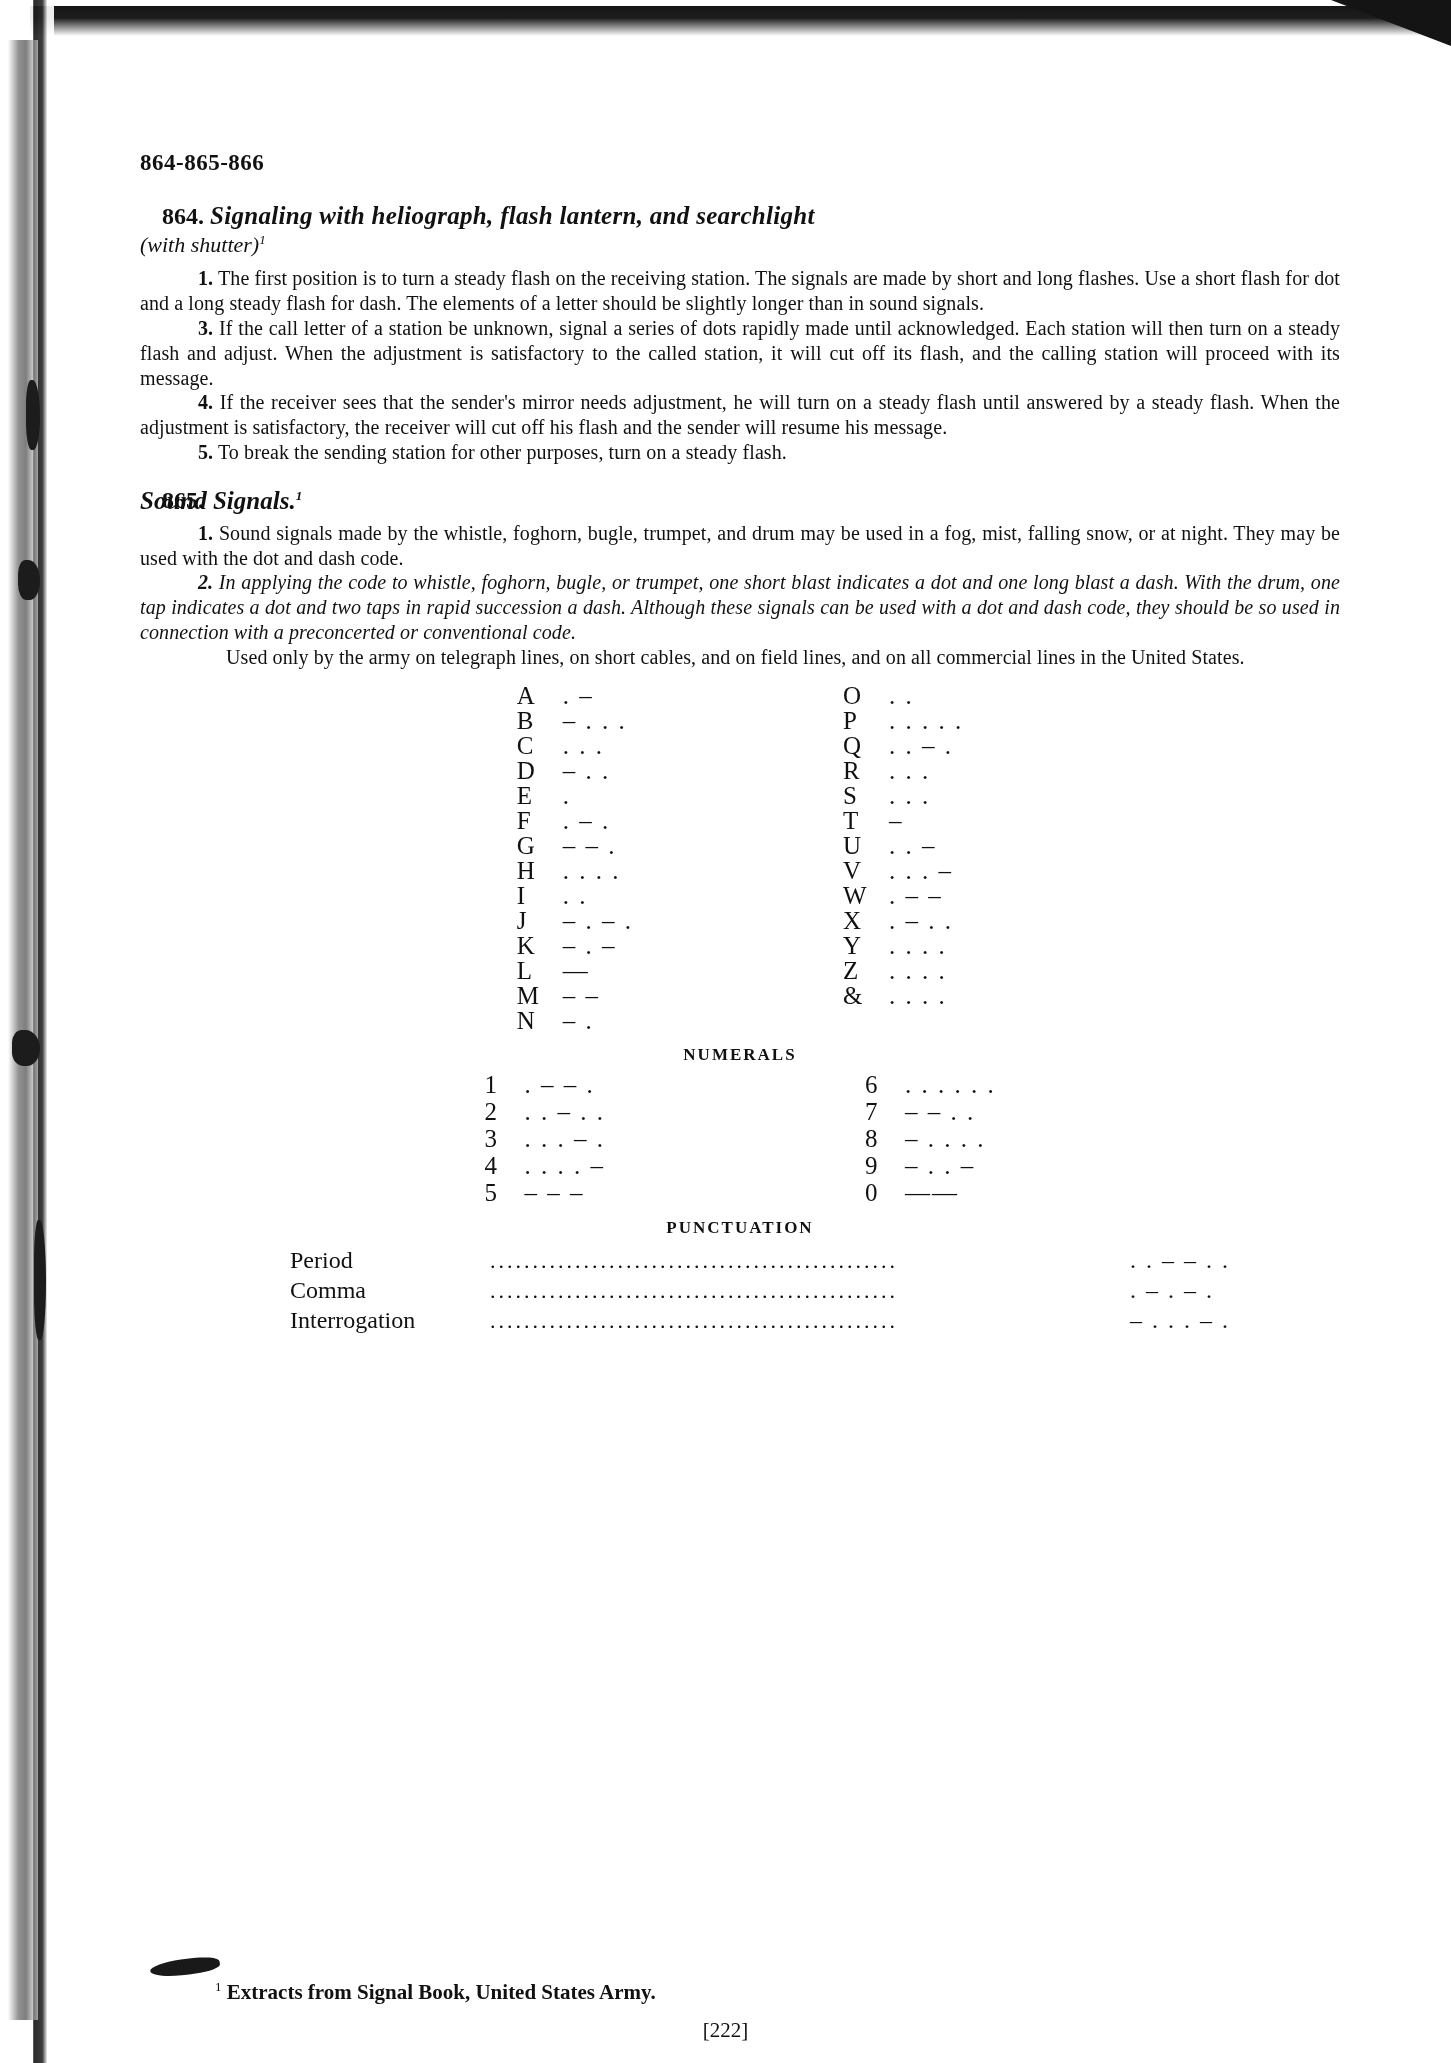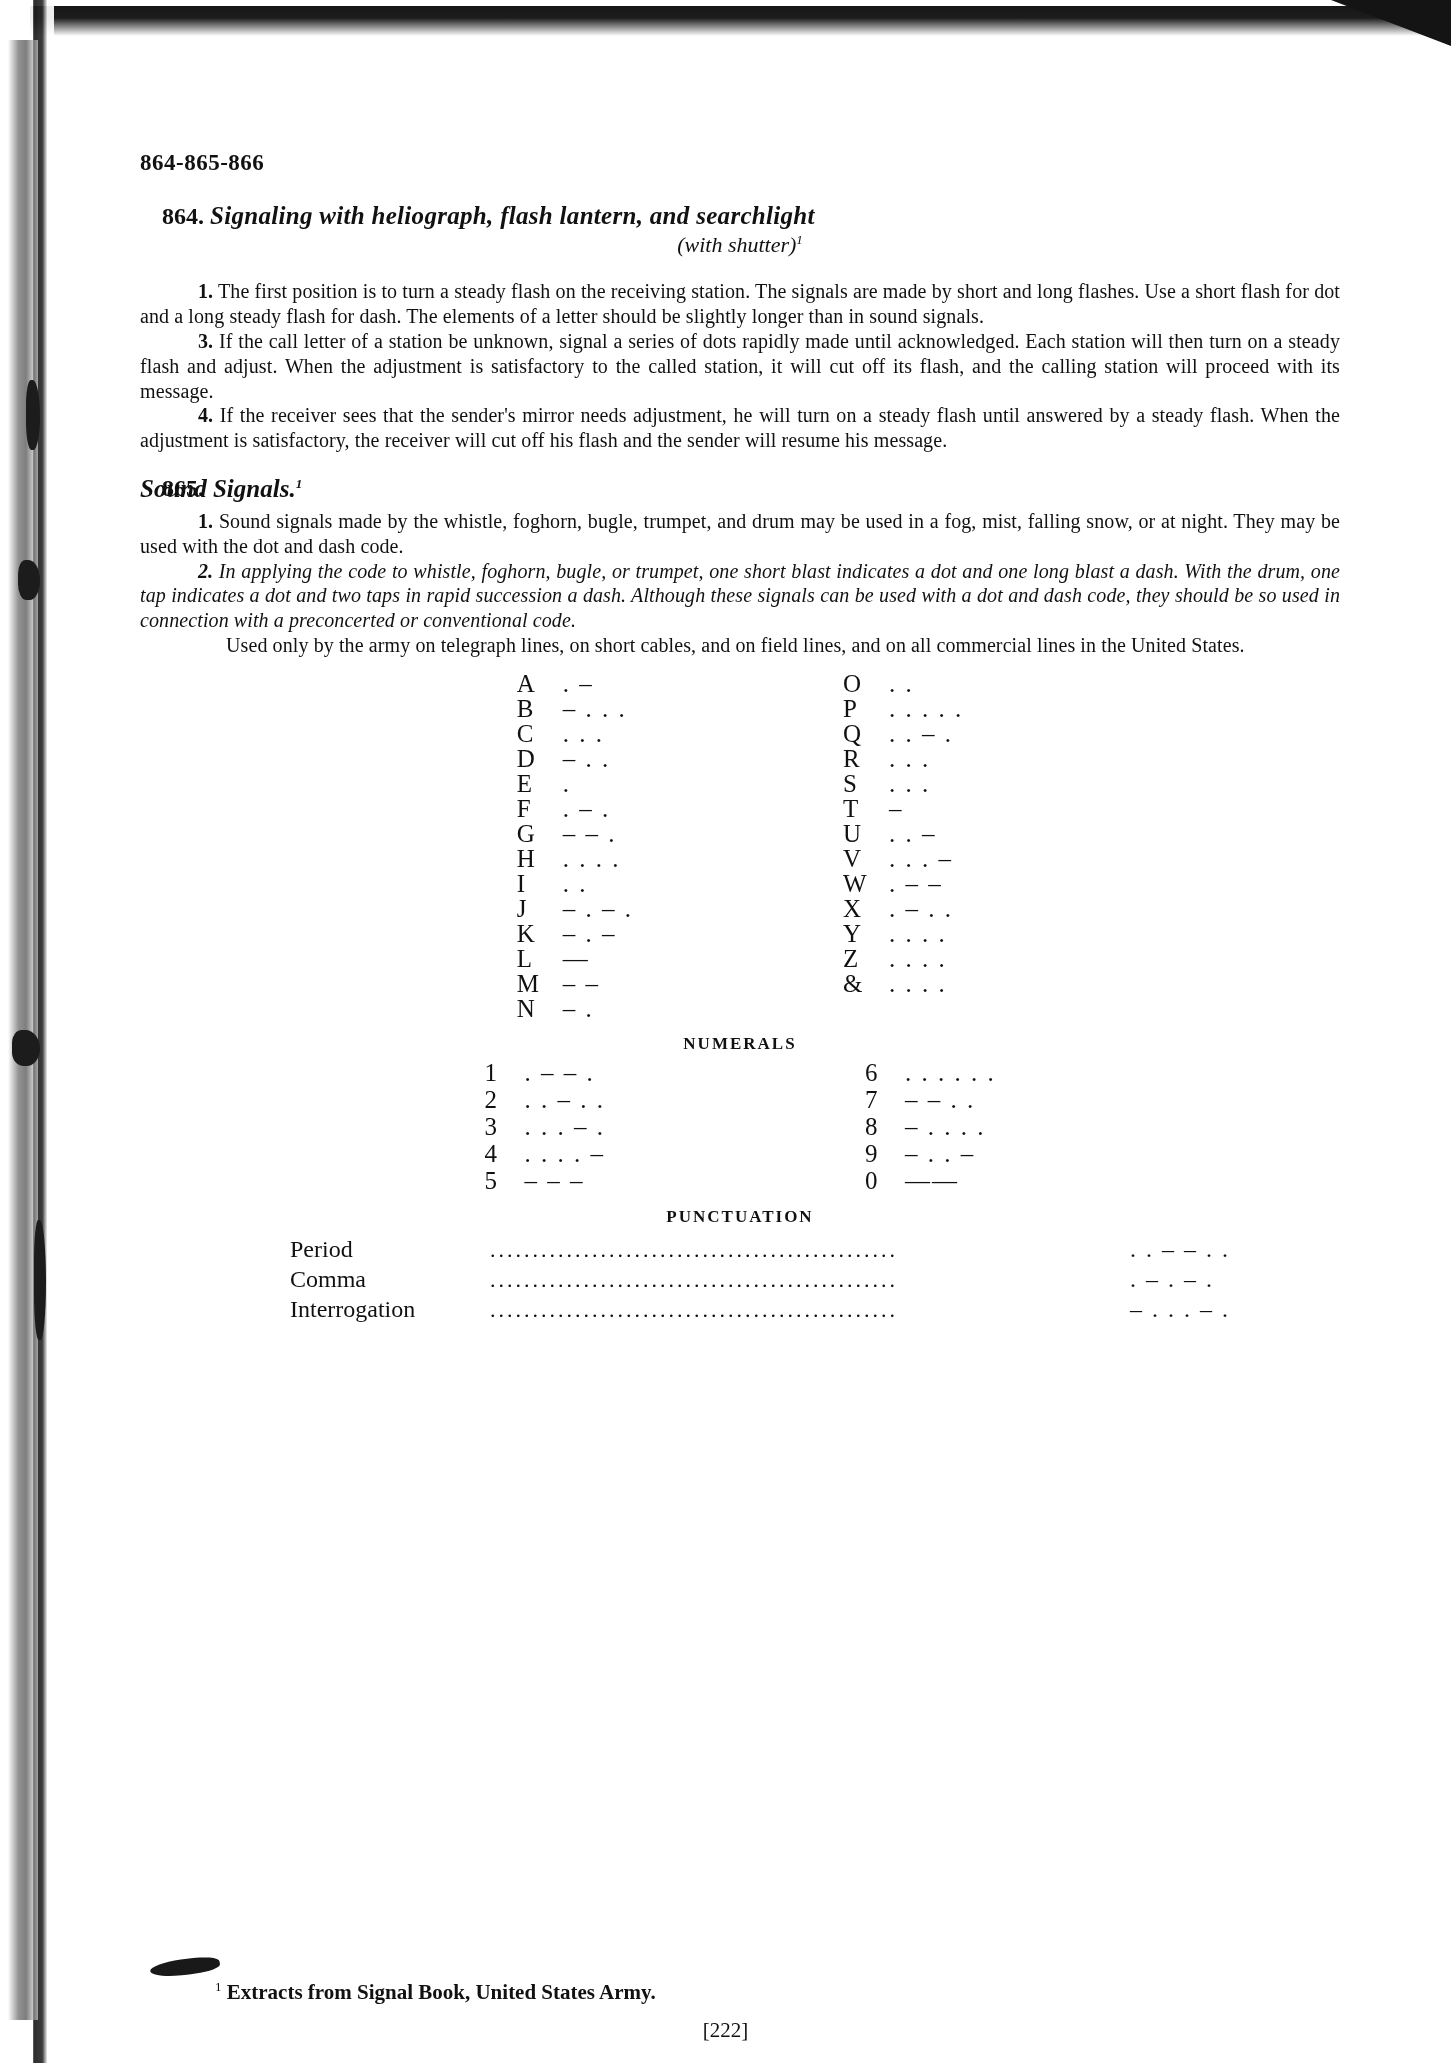--- a/index.html
+++ b/index.html
@@ -84,24 +84,23 @@
     padding-left: 22px;
     box-sizing: border-box;
   }
   .sec-title {
     font-style: italic;
     font-weight: bold;
     font-size: 25px;
     letter-spacing: .3px;
   }
   .sec-sub {
-    text-align: center;
     font-style: italic;
     font-size: 22px;
-    margin: 0 0 21px 0;
+    margin: 0 0 8px 0;
   }
   sup { font-size: 13px; vertical-align: super; }
 
   p.body {
     font-size: 20px;
     line-height: 1.24;
     margin: 0 0 0 0;
     text-align: justify;
     text-indent: 58px;
     letter-spacing: .1px;
@@ -243,20 +242,21 @@
     <span class="sec-num">864.</span>
     <span class="sec-title">Signaling with heliograph, flash lantern, and searchlight</span>
   </div>
   <div class="sec-sub">
     <span>(with shutter)</span><sup>1</sup>
   </div>
 
   <p class="body"><span class="np">1.</span> <span>The first position is to turn a steady flash on the receiving station.  The signals are made by short and long flashes.  Use a short flash for dot and a long steady flash for dash.  The elements of a letter should be slightly longer than in sound signals.</span></p>
   <p class="body"><span class="np">3.</span> <span>If the call letter of a station be unknown, signal a series of dots rapidly made until acknowledged.  Each station will then turn on a steady flash and adjust.  When the adjustment is satisfactory to the called station, it will cut off its flash, and the calling station will proceed with its message.</span></p>
   <p class="body"><span class="np">4.</span> <span>If the receiver sees that the sender's mirror needs adjustment, he will turn on a steady flash until answered by a steady flash.  When the adjustment is satisfactory, the receiver will cut off his flash and the sender will resume his message.</span></p>
+  <p class="body"><span class="np">5.</span> <span>To break the sending station for other purposes, turn on a steady flash.</span></p>
 
   <div class="sec-head-center">
     <span class="sec-num">865.</span>
     <span class="ctitle"><span>Sound Signals.</span><sup>1</sup></span>
   </div>
 
   <p class="body"><span class="np">1.</span> <span>Sound signals made by the whistle, foghorn, bugle, trumpet, and drum may be used in a fog, mist, falling snow, or at night.  They may be used with the dot and dash code.</span></p>
   <p class="body" style="font-style:italic;"><span class="np">2.</span> <span>In applying the code to whistle, foghorn, bugle, or trumpet, one short blast indicates a dot and one long blast a dash.  With the drum, one tap indicates a dot and two taps in rapid succession a dash.  Although these signals can be used with a dot and dash code, they should be so used in connection with a preconcerted or conventional code.</span></p>
 
 

